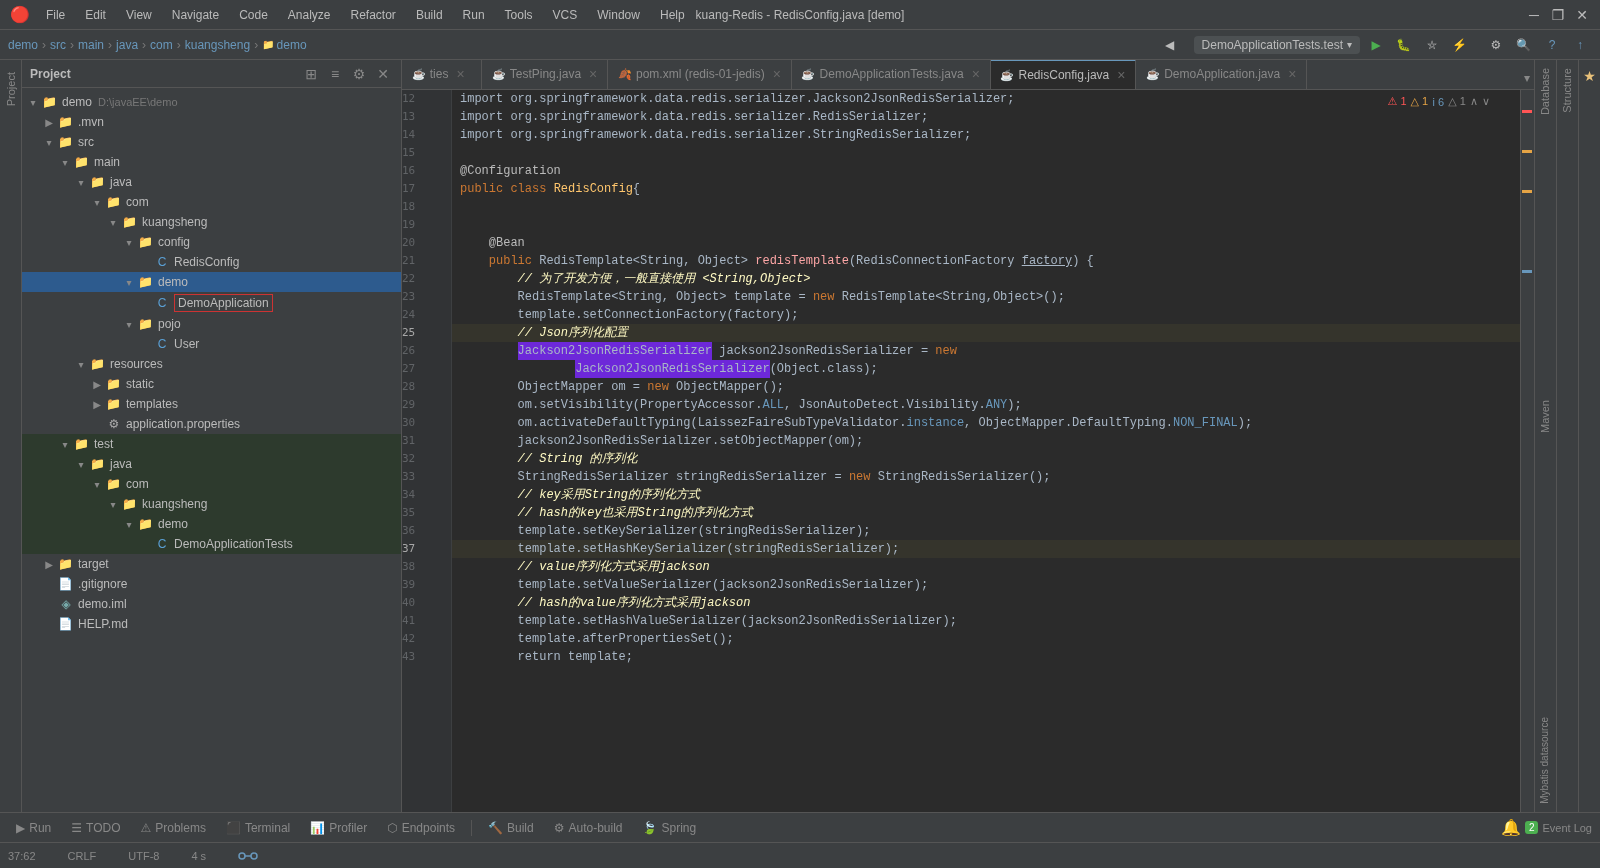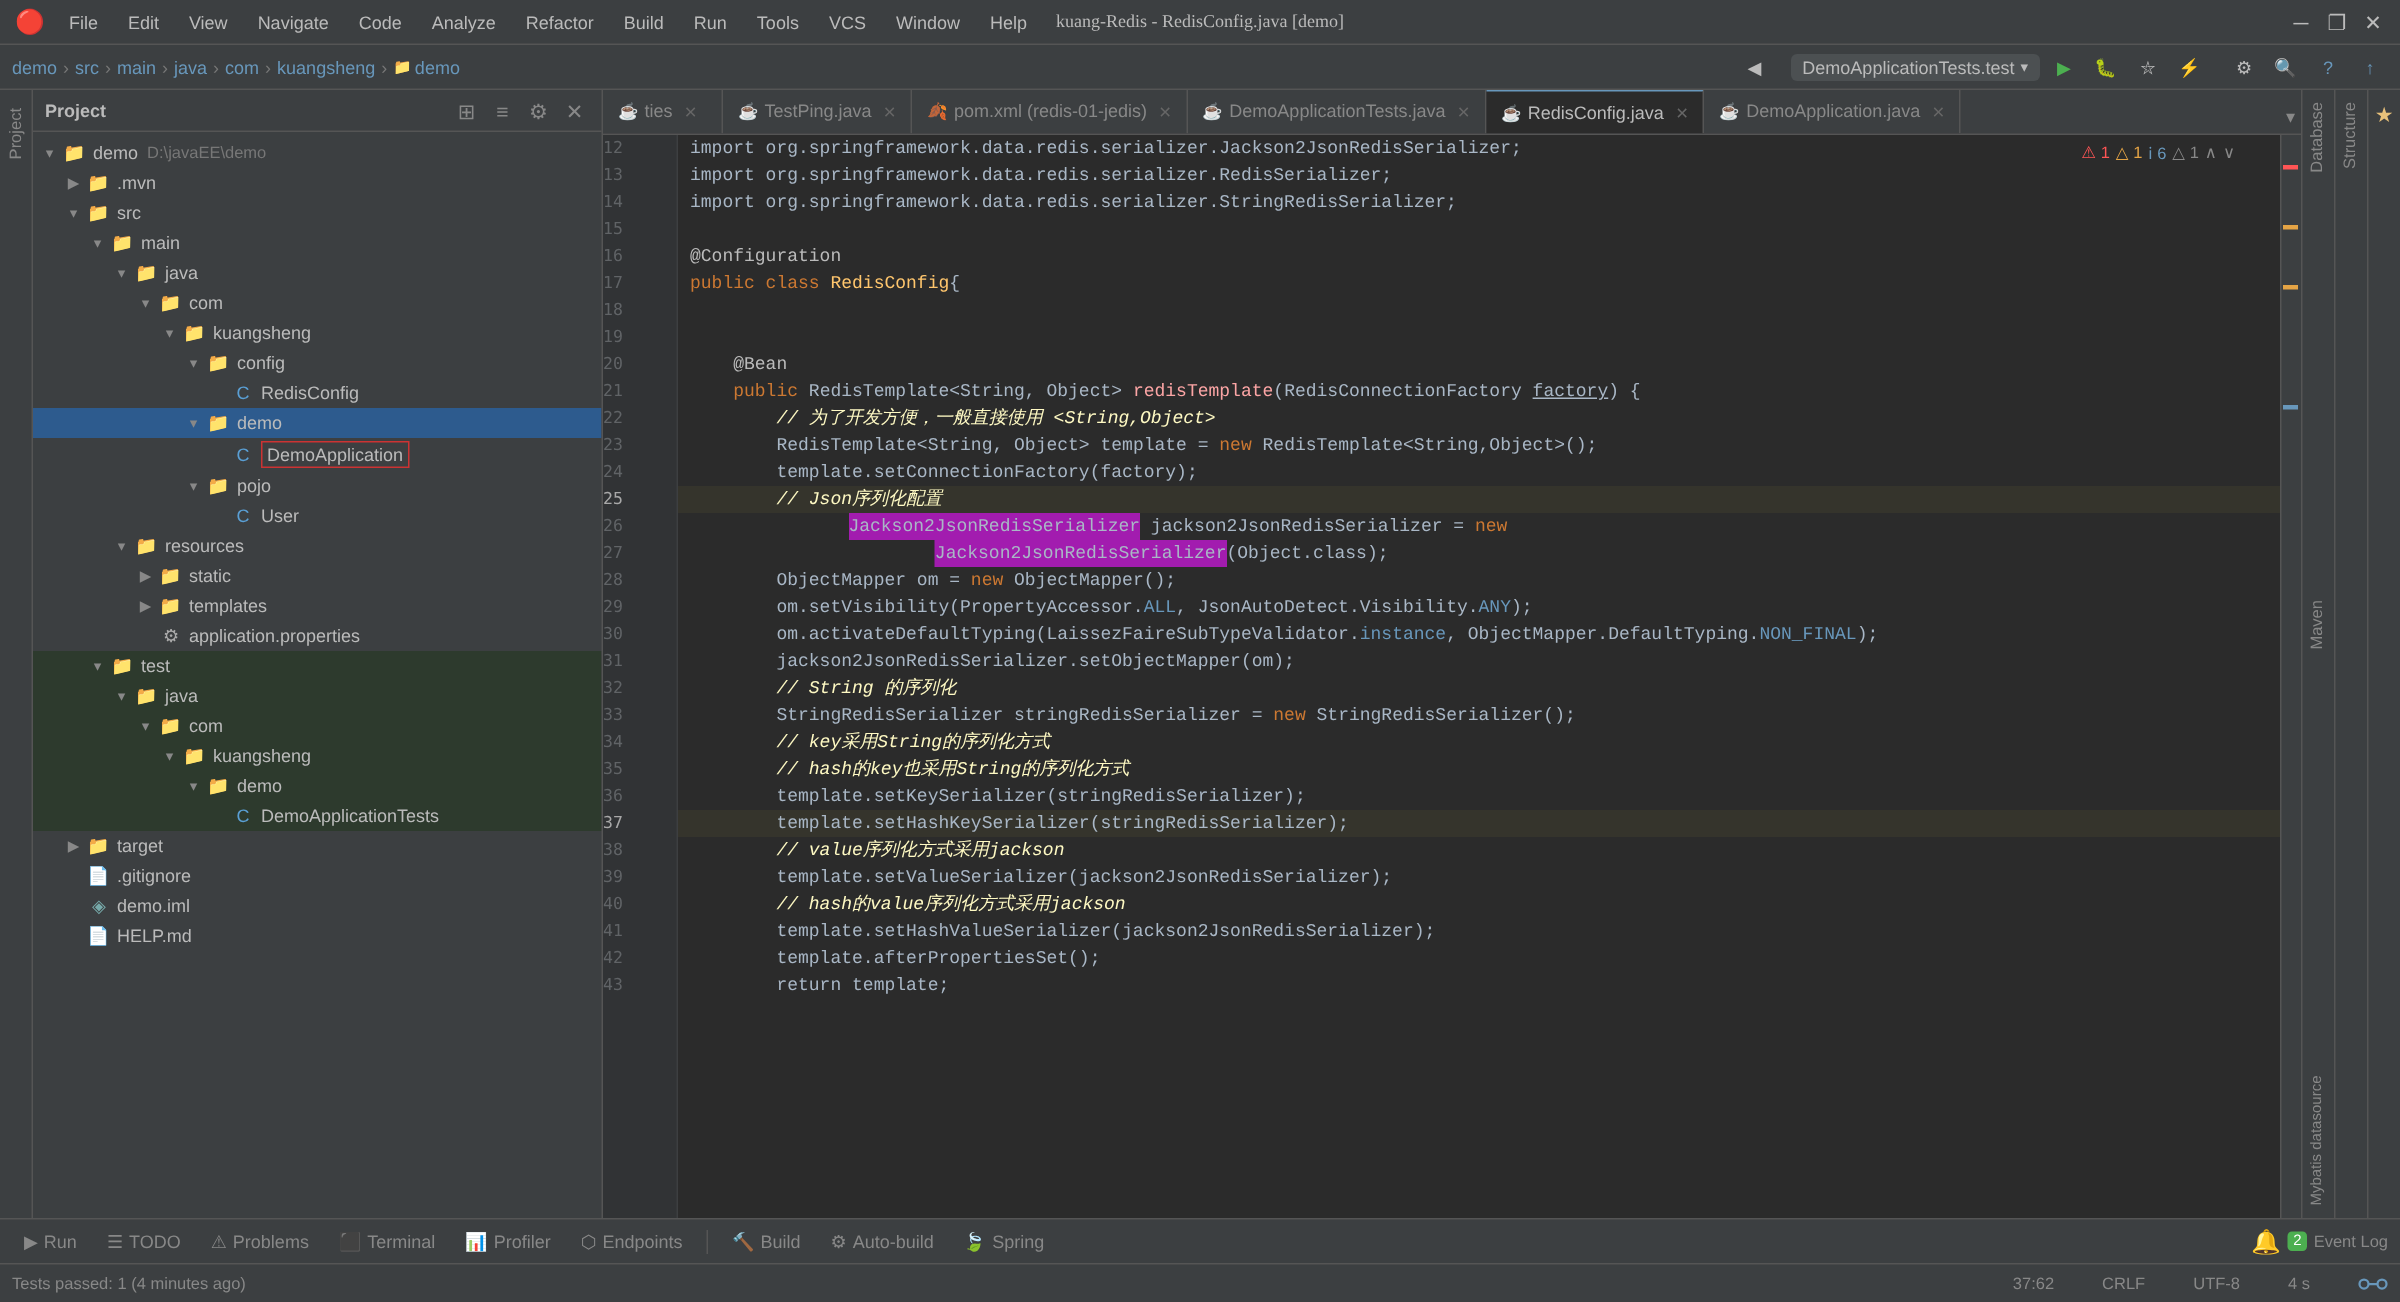--- a/index.html
+++ b/index.html
@@ -3,21 +3,21 @@
   <meta charset="utf-8">
   <style>
     * { margin: 0; padding: 0; box-sizing: border-box; }
     body { font-family: 'Segoe UI', Arial, sans-serif; font-size: 12px; background: #2b2b2b; color: #a9b7c6; width: 1600px; height: 868px; overflow: hidden; }
 
     
     .title-bar { height: 30px; background: #3c3f41; display: flex; align-items: center; justify-content: space-between; padding: 0 10px; border-bottom: 1px solid #555; }
     .title-bar-left { display: flex; align-items: center; gap: 8px; }
     .title-bar-menu { display: flex; gap: 4px; }
     .menu-item { padding: 2px 8px; color: #bbb; font-size: 12px; cursor: pointer; border-radius: 3px; }
-    .title-bar-title { color: #bbb; font-size: 12px; position: absolute; left: 50%; transform: translateX(-50%); font-family: Liberation Serif, serif; }
+    .title-bar-title { color: #bbb; font-size: 12px; position: absolute; left: 50%; transform: translateX(-50%); }
     .title-bar-controls { display: flex; gap: 8px; }
     .win-btn { width: 16px; height: 16px; display: flex; align-items: center; justify-content: center; color: #bbb; font-size: 14px; cursor: pointer; }
 
     
     .nav-bar { height: 30px; background: #3c3f41; display: flex; align-items: center; padding: 0 8px; border-bottom: 1px solid #555; gap: 4px; }
     .breadcrumb { display: flex; align-items: center; gap: 2px; color: #6897bb; font-size: 12px; }
     .breadcrumb-sep { color: #777; margin: 0 2px; }
     .nav-actions { display: flex; align-items: center; gap: 4px; margin-left: auto; }
     .nav-btn { width: 24px; height: 24px; display: flex; align-items: center; justify-content: center; color: #bbb; cursor: pointer; border-radius: 3px; }
 
@@ -61,21 +61,21 @@
     .kw { color: #cc7832; }
     .type { color: #a9b7c6; }
     .comment { color: #fef9c3; font-style: italic; }
     .annotation { color: #bbb; }
     .class-name { color: #ffc66d; }
     .method { color: #fca5a5; }
     .param { color: #a9b7c6; }
     .fn { color: #6897bb; }
     .punc { color: #a9b7c6; }
     .underline { text-decoration: underline; }
-    .highlight-yellow { background: #a21caf; margin-left: 48px; }
+    .highlight-yellow { background: #6d28d9; }
 
     
     .error-stripe { width: 14px; background: #3c3f41; position: relative; }
     .error-mark { position: absolute; right: 2px; width: 10px; height: 3px; }
     .error-mark.err { background: #ff5555; }
     .error-mark.warn { background: #e5a445; }
 
     
     .status-bar { height: 26px; background: #3c3f41; display: flex; align-items: center; padding: 0 8px; border-top: 1px solid #555; font-size: 11px; color: #888; gap: 16px; }
     .status-left { flex: 1; }
@@ -537,21 +537,20 @@
     <div style="flex:1;"></div>
 
     <div style="display:flex; align-items:center; gap:4px; cursor:pointer;">
       <span style="font-size:16px;">🔔</span>
       <span style="background:#4caf50; color:white; font-size:10px; padding:1px 4px; border-radius:3px;">2</span>
       <span style="color:#888; font-size:11px;">Event Log</span>
     </div>
   </div>
 
   <div class="status-bar">
-    <span class="status-left">Tests passed: 1 (4 minutes ago)</span>
     <div class="status-right">
       <span class="status-item">37:62</span>
       <span class="status-item">CRLF</span>
       <span class="status-item">UTF-8</span>
       <span class="status-item">4 s</span>
       <span style="display:flex; align-items:center;">
         <svg width="20" height="14" viewBox="0 0 20 14">
             <circle cx="4" cy="7" r="3" fill="none" stroke="#6897bb" stroke-width="1.5"></circle>
             <circle cx="16" cy="7" r="3" fill="none" stroke="#6897bb" stroke-width="1.5"></circle>
             <line x1="7" y1="7" x2="13" y2="7" stroke="#6897bb" stroke-width="1.5"></line>

